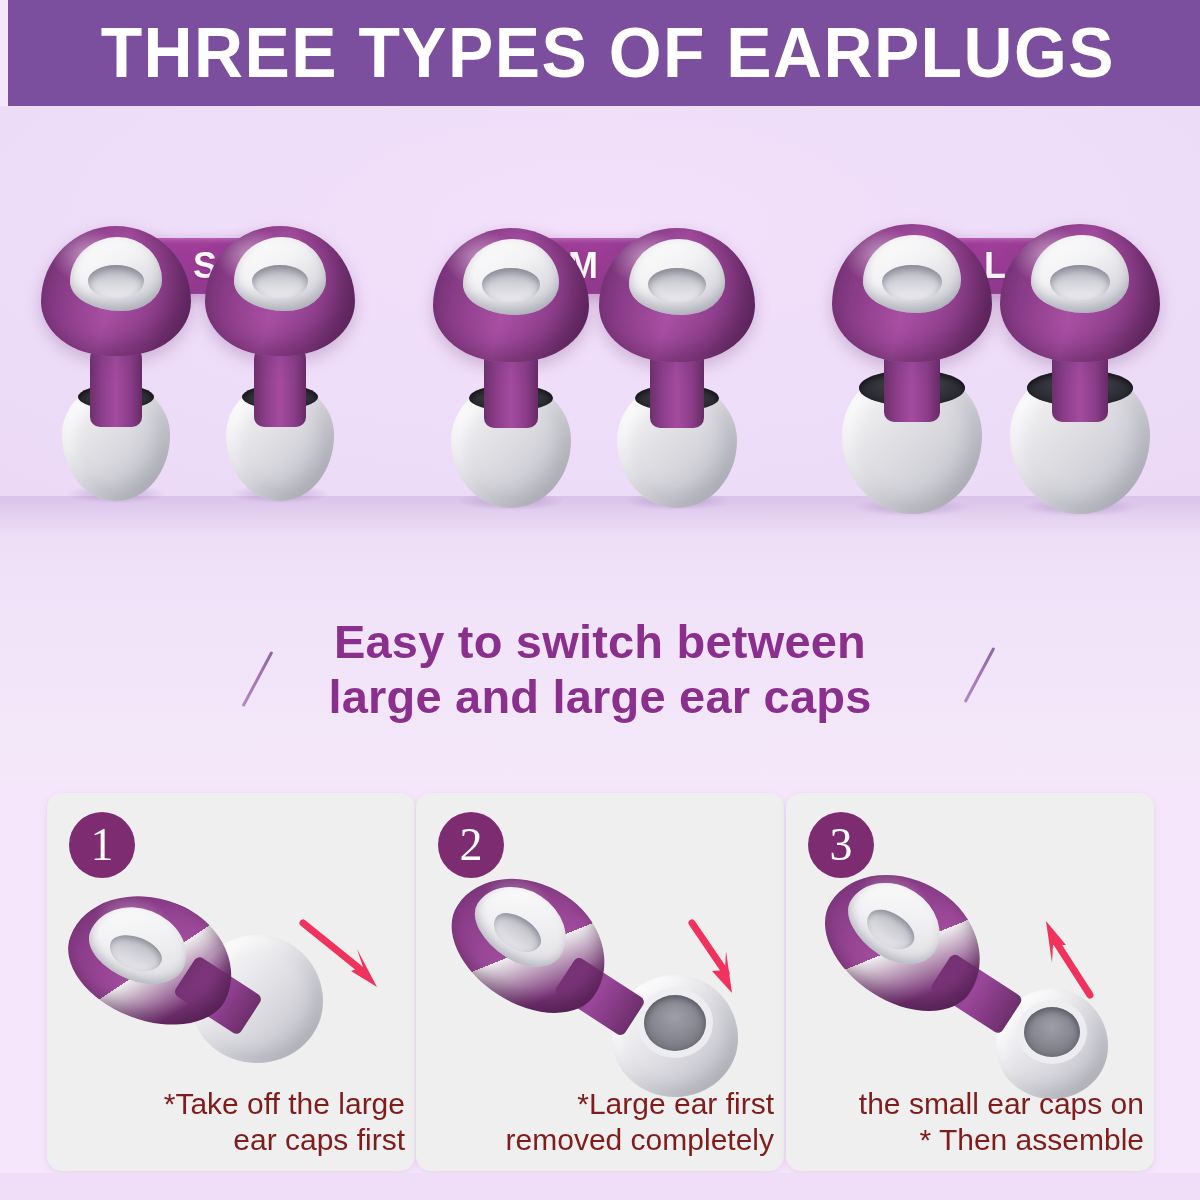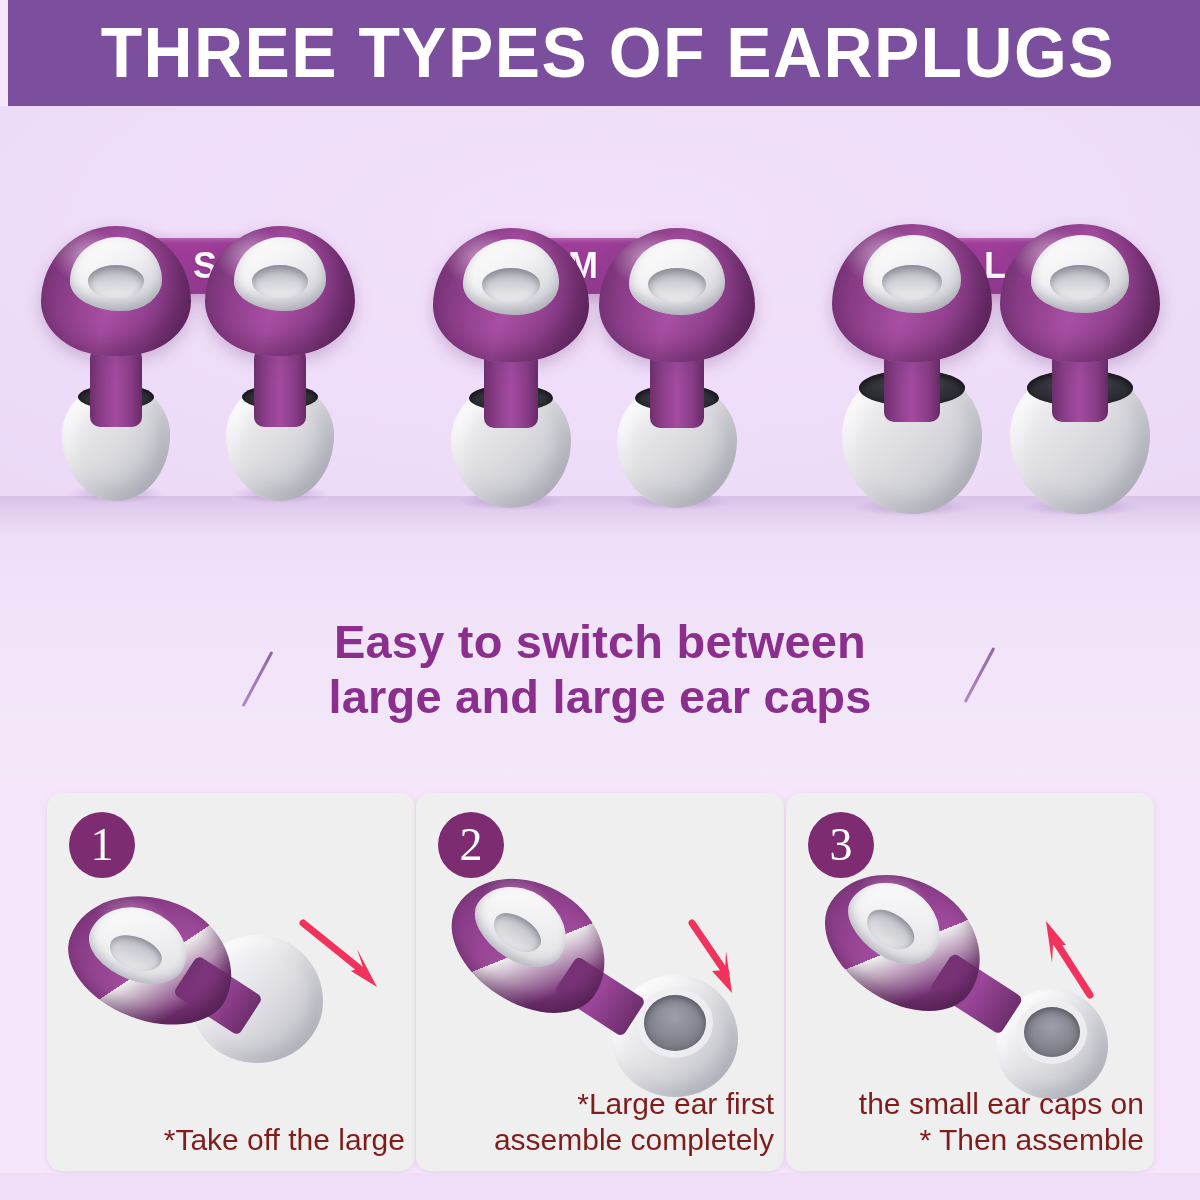--- a/index.html
+++ b/index.html
@@ -336,20 +336,21 @@
 
       <div class="arrow" style="left:248px; top:122px;">
         <svg width="92" height="82" viewBox="0 0 92 82" aria-hidden="true">
           <line x1="8" y1="8" x2="70" y2="58" stroke="#f0325c" stroke-width="7" stroke-linecap="round"></line>
           <path d="M82 72 L56 56 L68 52 L62 34 Z" fill="#f0325c"></path>
         </svg>
       </div>
 
       <div class="caption">
         <div>*Take off the large</div>
+        <div>ear caps first</div>
       </div>
     </div>
 
     <div class="panel p2">
       <div class="step-num">
         <span>2</span>
       </div>
 
       <div class="mini" style="left:28px; top:72px; width:300px; height:230px;">
 
@@ -369,21 +370,21 @@
 
       <div class="arrow" style="left:264px; top:122px;">
         <svg width="74" height="86" viewBox="0 0 74 86" aria-hidden="true">
           <line x1="12" y1="8" x2="46" y2="58" stroke="#f0325c" stroke-width="7" stroke-linecap="round"></line>
           <path d="M52 78 L32 56 L45 55 L46 36 Z" fill="#f0325c"></path>
         </svg>
       </div>
 
       <div class="caption">
         <div>*Large ear first</div>
-        <div>assemble completely</div>
+        <div>removed completely</div>
       </div>
     </div>
 
     <div class="panel p3">
       <div class="step-num">
         <span>3</span>
       </div>
 
       <div class="mini" style="left:34px; top:70px; width:300px; height:230px;">
 

